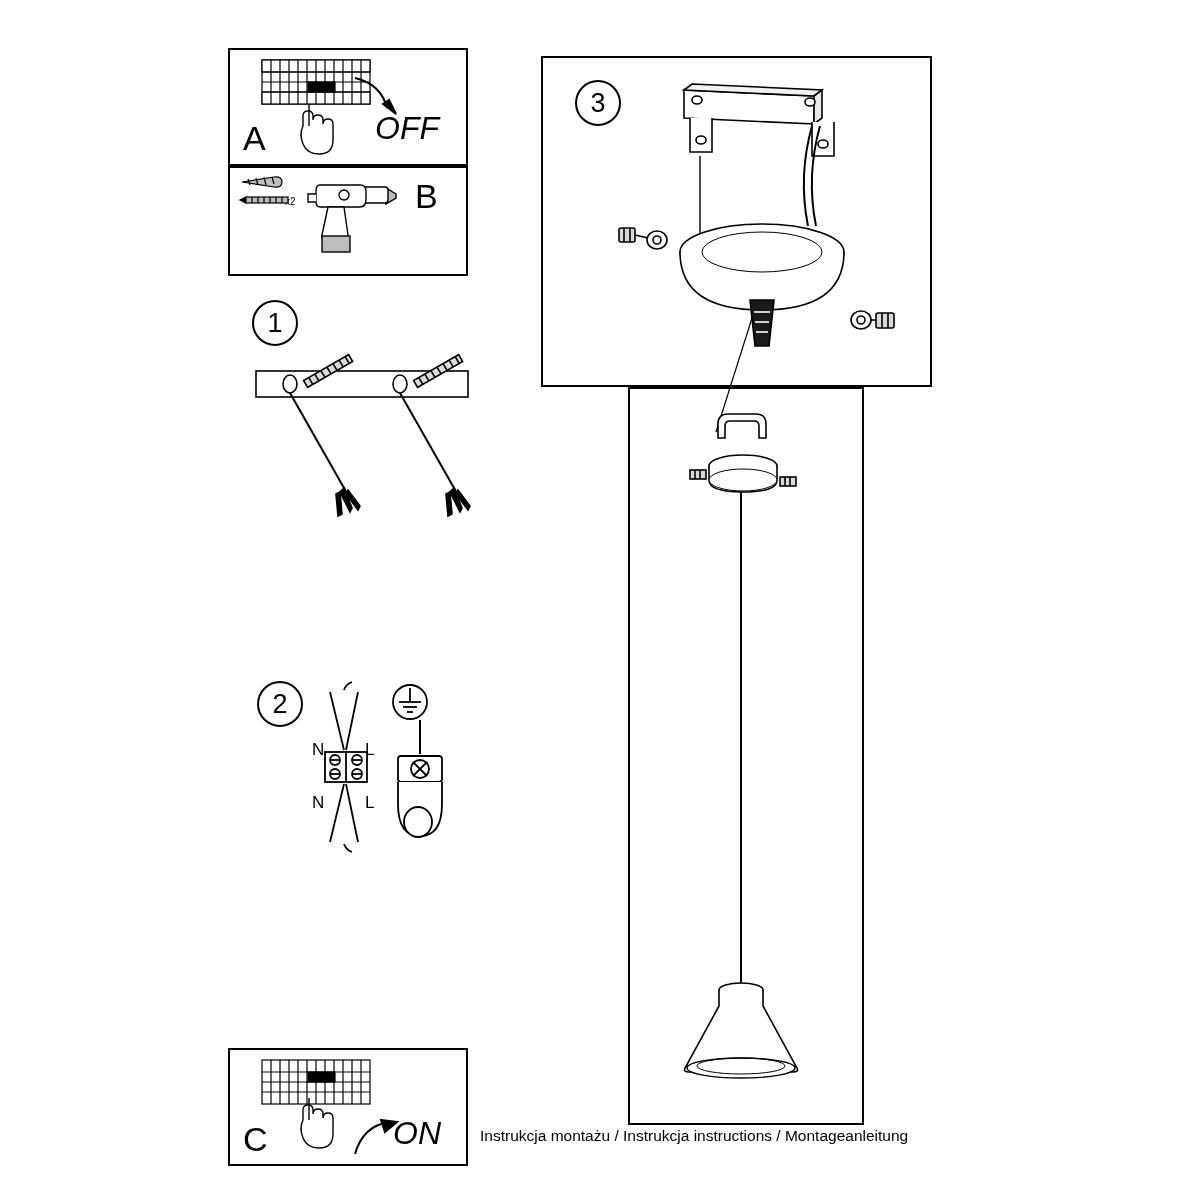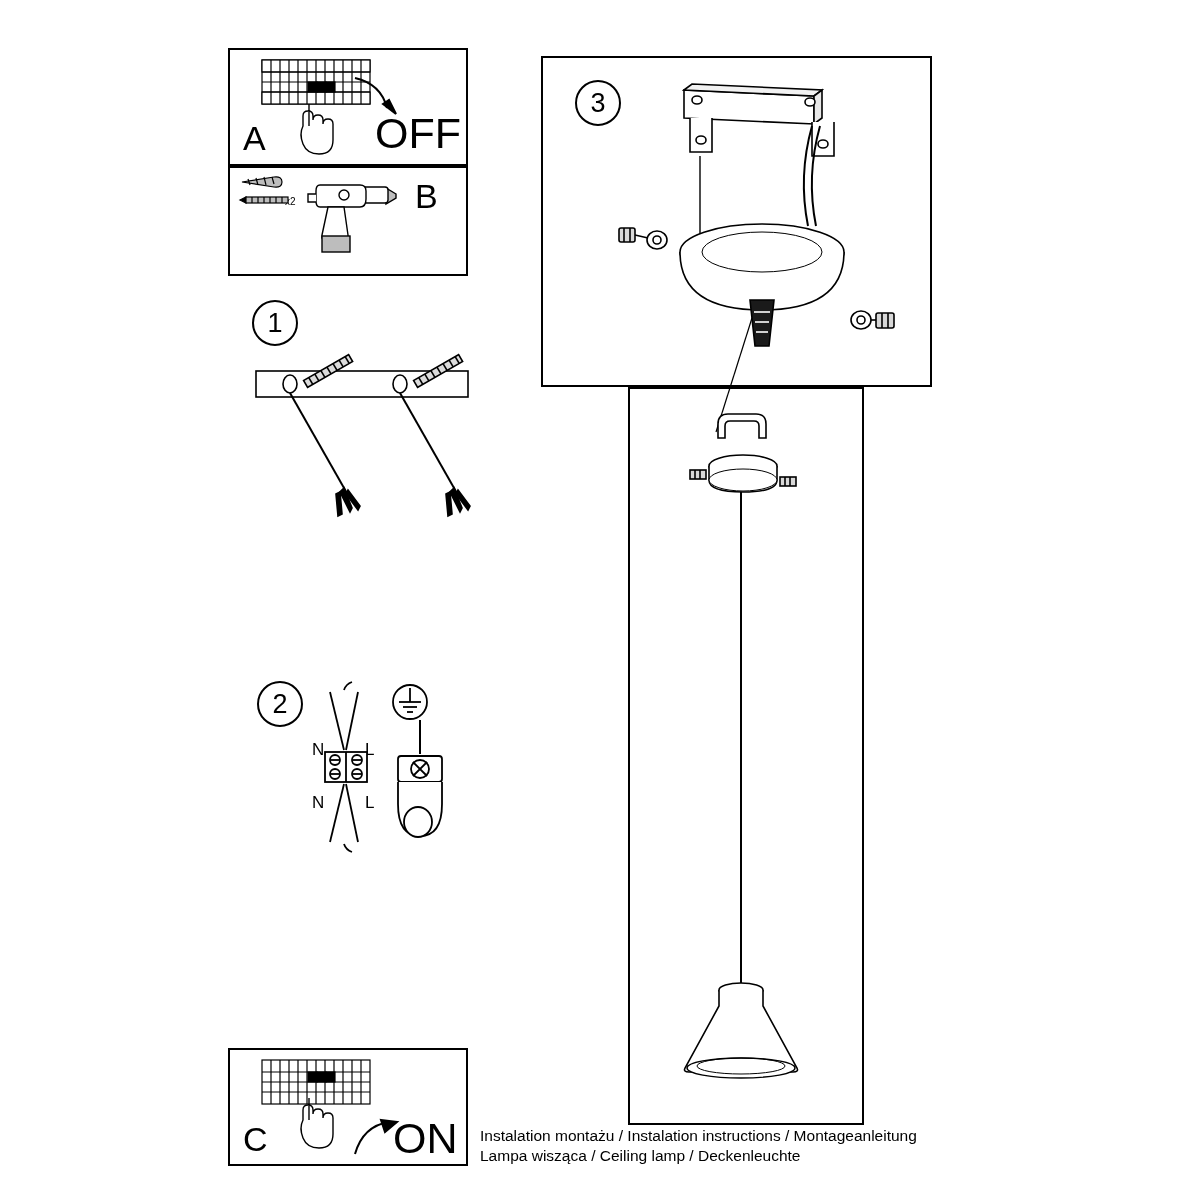--- a/index.html
+++ b/index.html
@@ -25,22 +25,23 @@
     background: transparent;
   }
   .panel-letter {
     position: absolute;
     font-size: 34px;
     line-height: 1;
     font-family: "Liberation Sans", sans-serif;
   }
   .big-word {
     position: absolute;
-    font-size: 43px;
+    font-size: 32px;
     line-height: 1;
+    font-style: italic;
   }
   .circle-num {
     position: absolute;
     width: 46px;
     height: 46px;
     border: 2px solid #000;
     border-radius: 50%;
     box-sizing: border-box;
     display: flex;
     align-items: center;
@@ -354,16 +355,15 @@
     <g transform="translate(300,1098)" stroke="#000" fill="#fff" stroke-width="1.4">
       <path d="M9,0 L9,22 M3,22 q-4,8 0,18 q4,10 16,10 q14,0 14,-14 l0,-16 q0,-5 -5,-5 q-5,0 -5,5 l0,-4 q0,-5 -5,-5 q-5,0 -5,5 l0,-4 q0,-5 -5,-5 q-5,0 -5,5 z"></path>
     </g>
 
     <g transform="translate(355,1122)" stroke="#000" fill="#000" stroke-width="2">
       <path d="M0,32 q8,-28 34,-32" fill="none"></path>
       <polygon points="26,-2 42,0 30,10"></polygon>
     </g>
   </svg>
 
-  <div class="caption" style="left:480px; top:1125px;">Instalation montażu / Instalation instructions / Montageanleitung</div>
-  <div class="caption" style="left:480px; top:1145px;">Lampa wisząca / Ceiling lamp / Deckenleuchte</div>
+  <div class="caption" style="left:480px; top:1125px;">Instrukcja montażu / Instrukcja instructions / Montageanleitung</div>
 
 </div>
 
 </body></html>

